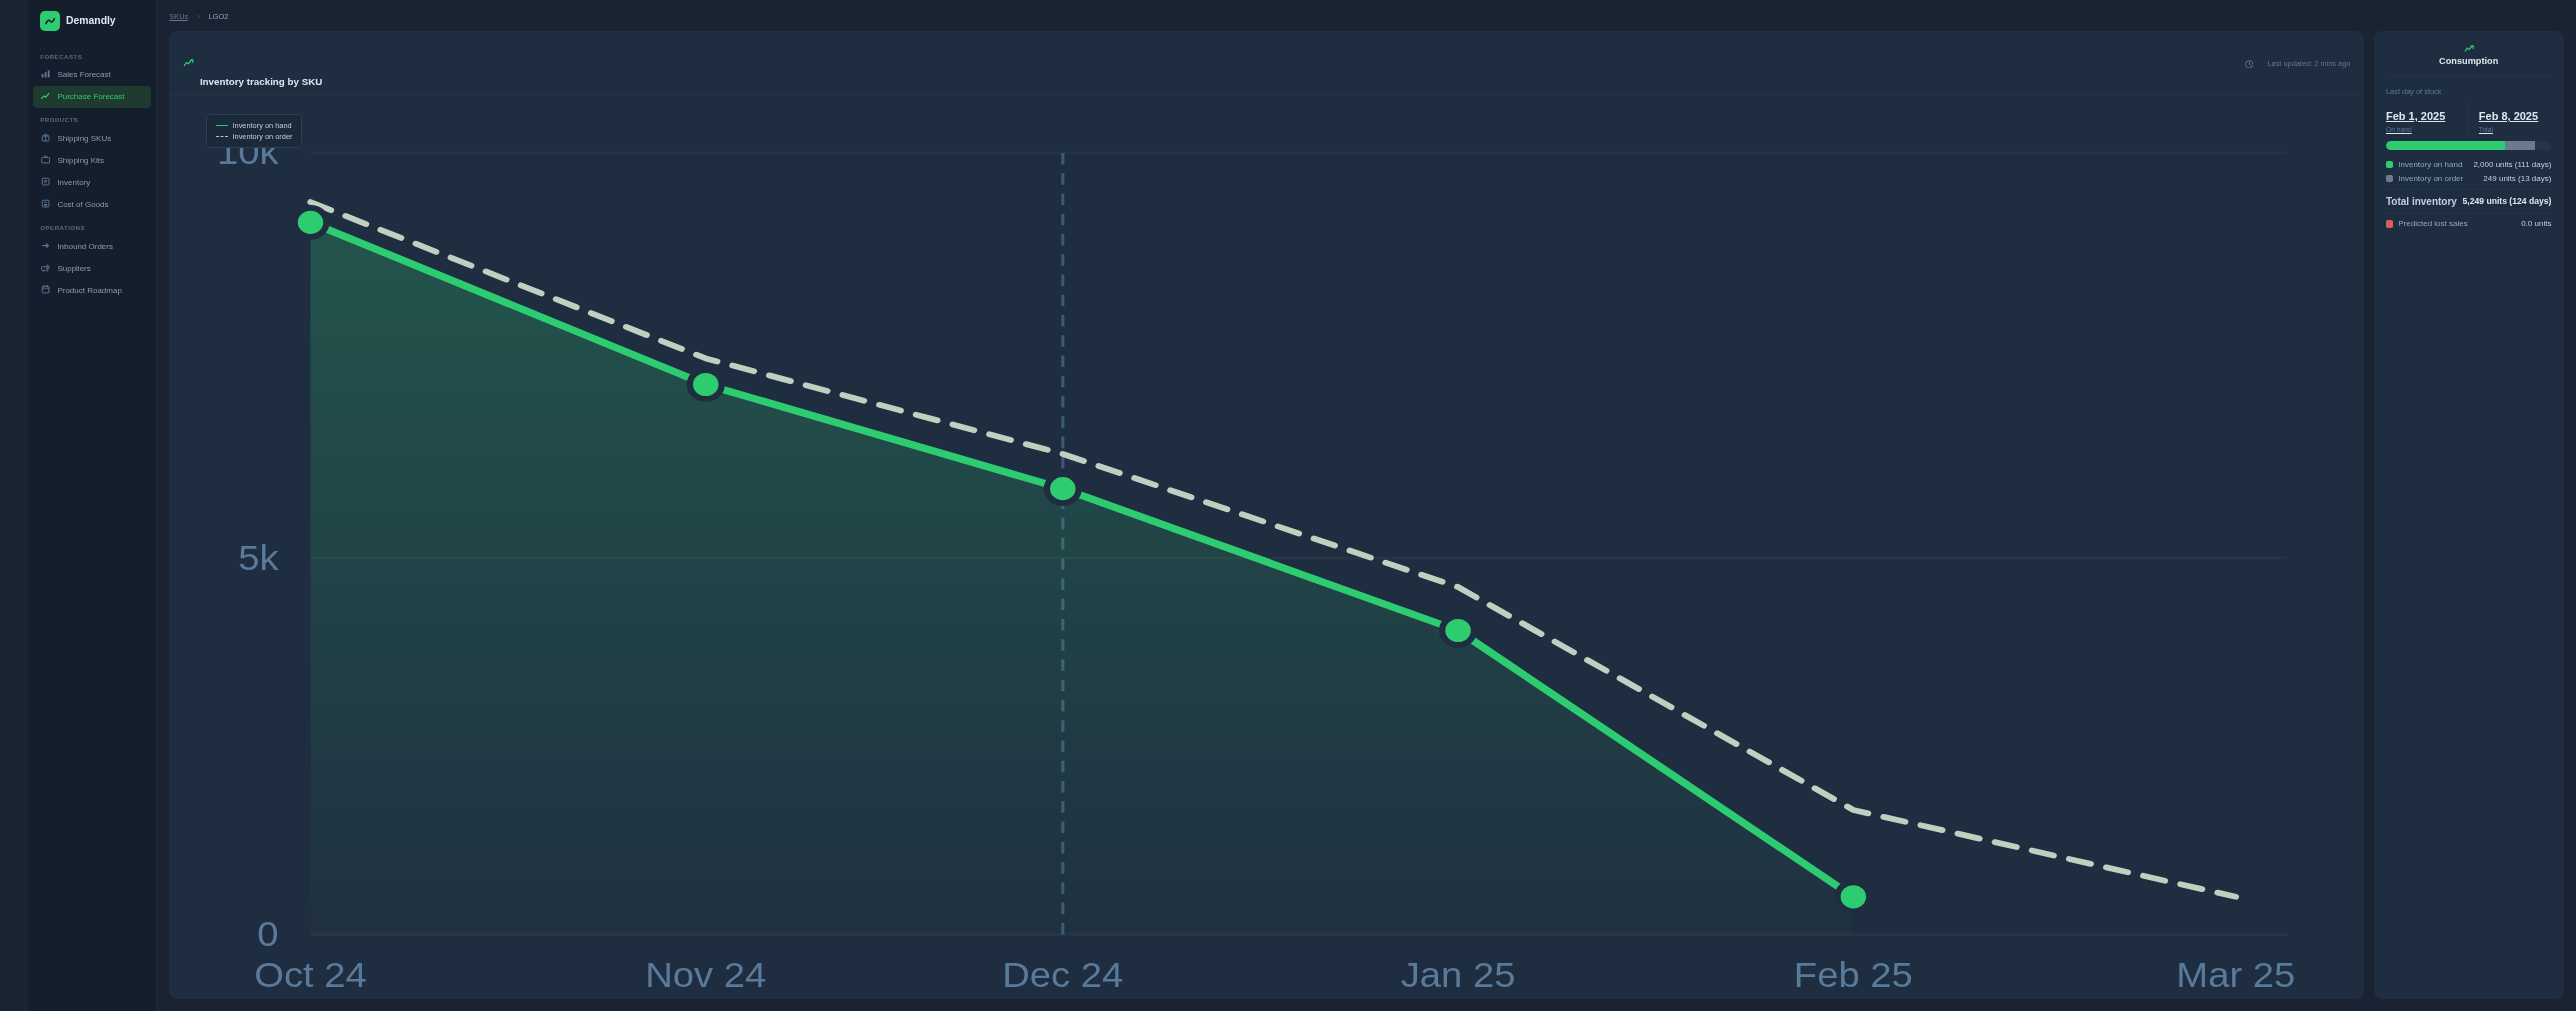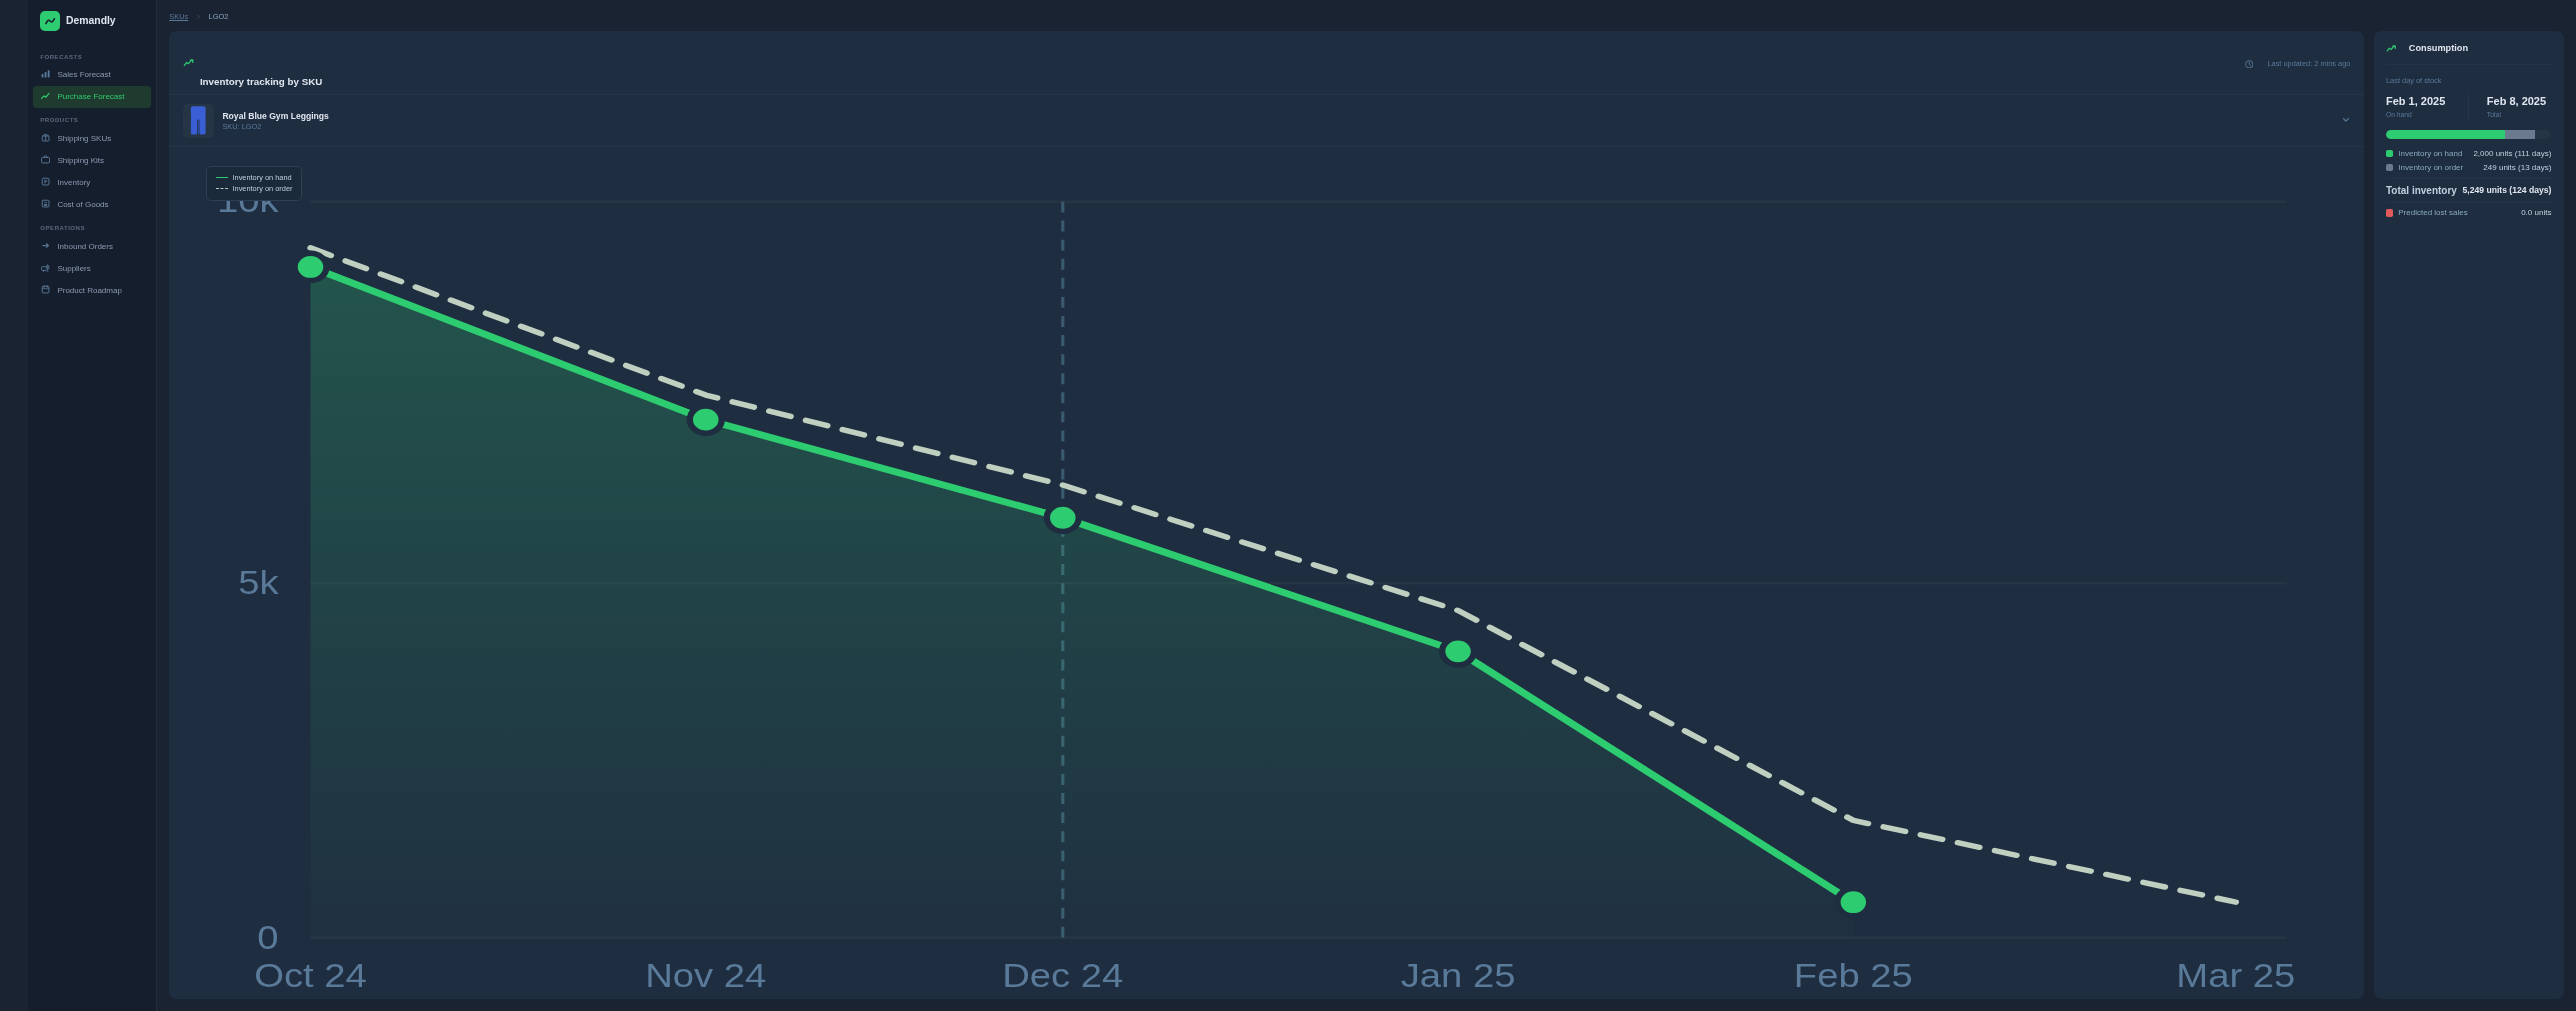--- a/index.html
+++ b/index.html
@@ -183,35 +183,37 @@
       background: #1f2d40;
       border-radius: 7.4px;
       padding: 12.3px;
       display: flex;
       flex-direction: column;
       gap: 11px;
       overflow-y: auto;
     }
     .panel-title-row {
       display: flex;
-      align-items: flex-start;
-      gap: 13px;
+      align-items: center;
+      gap: 1px;
       padding-bottom: 8.6px;
       border-bottom: 0.6px solid #263545;
+      flex-direction: column;
     }
     .panel-title-icon { color: #2ecc71; font-size: 9.2px; }
     .panel-title { font-size: 9.2px; font-weight: 600; color: #e0e6f0; }
 
     .last-day-label { font-size: 7.4px; color: #5a7a9a; margin-bottom: 6.1px; }
 
     .dates-row {
       display: flex;
-      align-items: center;
-      gap: 8px;
+      align-items: flex-end;
+      gap: 0;
       margin-bottom: 8.6px;
+      text-decoration: underline;
     }
     .date-block { flex: 1; }
     .date-divider {
       width: 0.6px;
       background: #263545;
       margin: 0 9.8px;
       height: 31px;
     }
     .date-value { font-size: 11px; font-weight: 700; color: #e0e6f0; line-height: 1.2; }
     .date-sublabel { font-size: 6.7px; color: #5a7a9a; margin-top: 2.5px; }
@@ -427,40 +429,20 @@
         </div>
         <div class="chart-updated">
           <svg width="8.6" height="8.6" viewBox="0 0 14 14" fill="none">
             <circle cx="7" cy="7" r="6" stroke="#5a7a9a" stroke-width="1.5" fill="none"></circle>
             <polyline points="7,3.5 7,7 9.5,9" stroke="#5a7a9a" stroke-width="1.5" stroke-linecap="round" stroke-linejoin="round"></polyline>
           </svg>
           <span>Last updated: 2 mins ago</span>
         </div>
       </div>
 
-      <div class="product-row">
-        <div class="product-image">
-          <svg class="product-image-svg" viewBox="0 0 40 52" fill="none">
-
-            <rect x="8" y="2" width="24" height="22" rx="3" fill="#3a5fd4"></rect>
-            <rect x="8" y="22" width="10" height="26" rx="3" fill="#3a5fd4"></rect>
-            <rect x="22" y="22" width="10" height="26" rx="3" fill="#3a5fd4"></rect>
-            <line x1="20" y1="22" x2="20" y2="48" stroke="#2a4fc0" stroke-width="1.5"></line>
-          </svg>
-        </div>
-        <div class="product-info">
-          <div class="product-name">Royal Blue Gym Leggings</div>
-          <div class="product-sku">SKU: LGO2</div>
-        </div>
-        <span class="product-chevron">
-          <svg width="9.8" height="9.8" viewBox="0 0 16 16" fill="none">
-            <polyline points="4,6 8,10 12,6" stroke="#5a7a9a" stroke-width="2" fill="none" stroke-linecap="round" stroke-linejoin="round"></polyline>
-          </svg>
-        </span>
-      </div>
 
       <div class="chart-body">
 
         <div class="chart-tooltip">
           <div class="tooltip-row">
             <div class="tooltip-line-solid"></div>
             <span class="tooltip-text">Inventory on hand</span>
           </div>
           <div class="tooltip-row">
             <div style="width:12.3px;height:0;border-top:1.2px dashed #b8c8b8;"></div>

